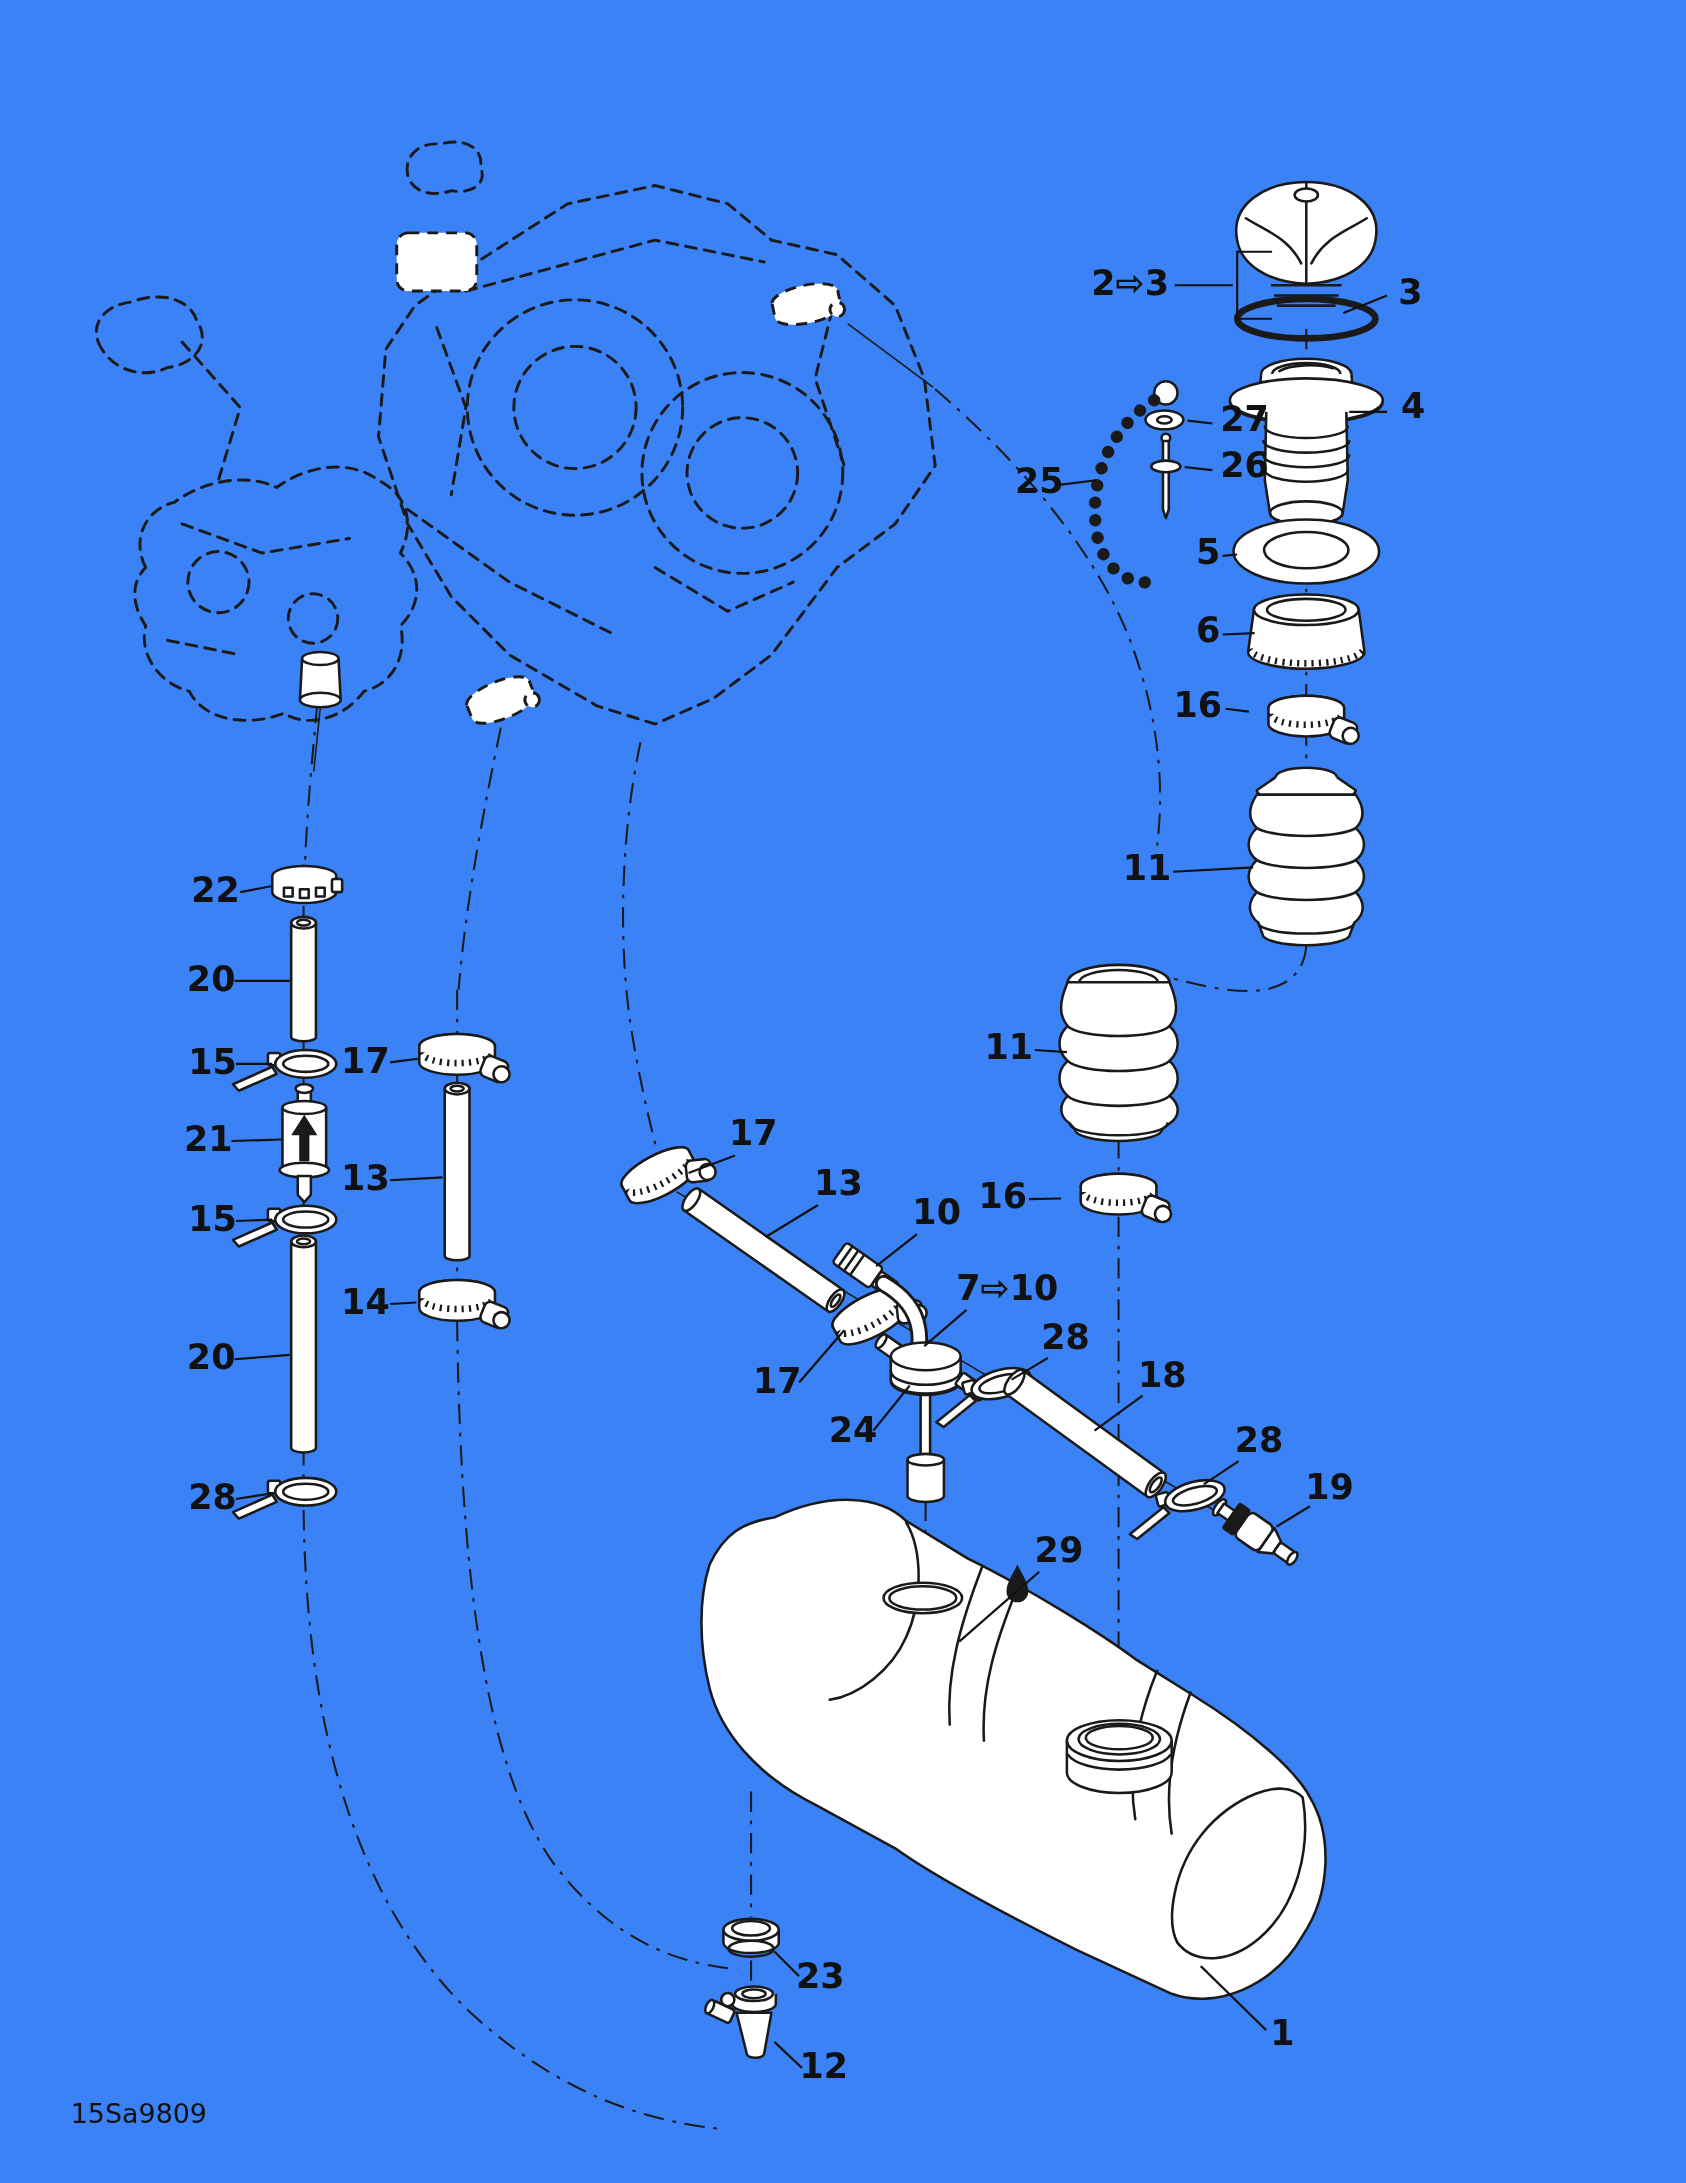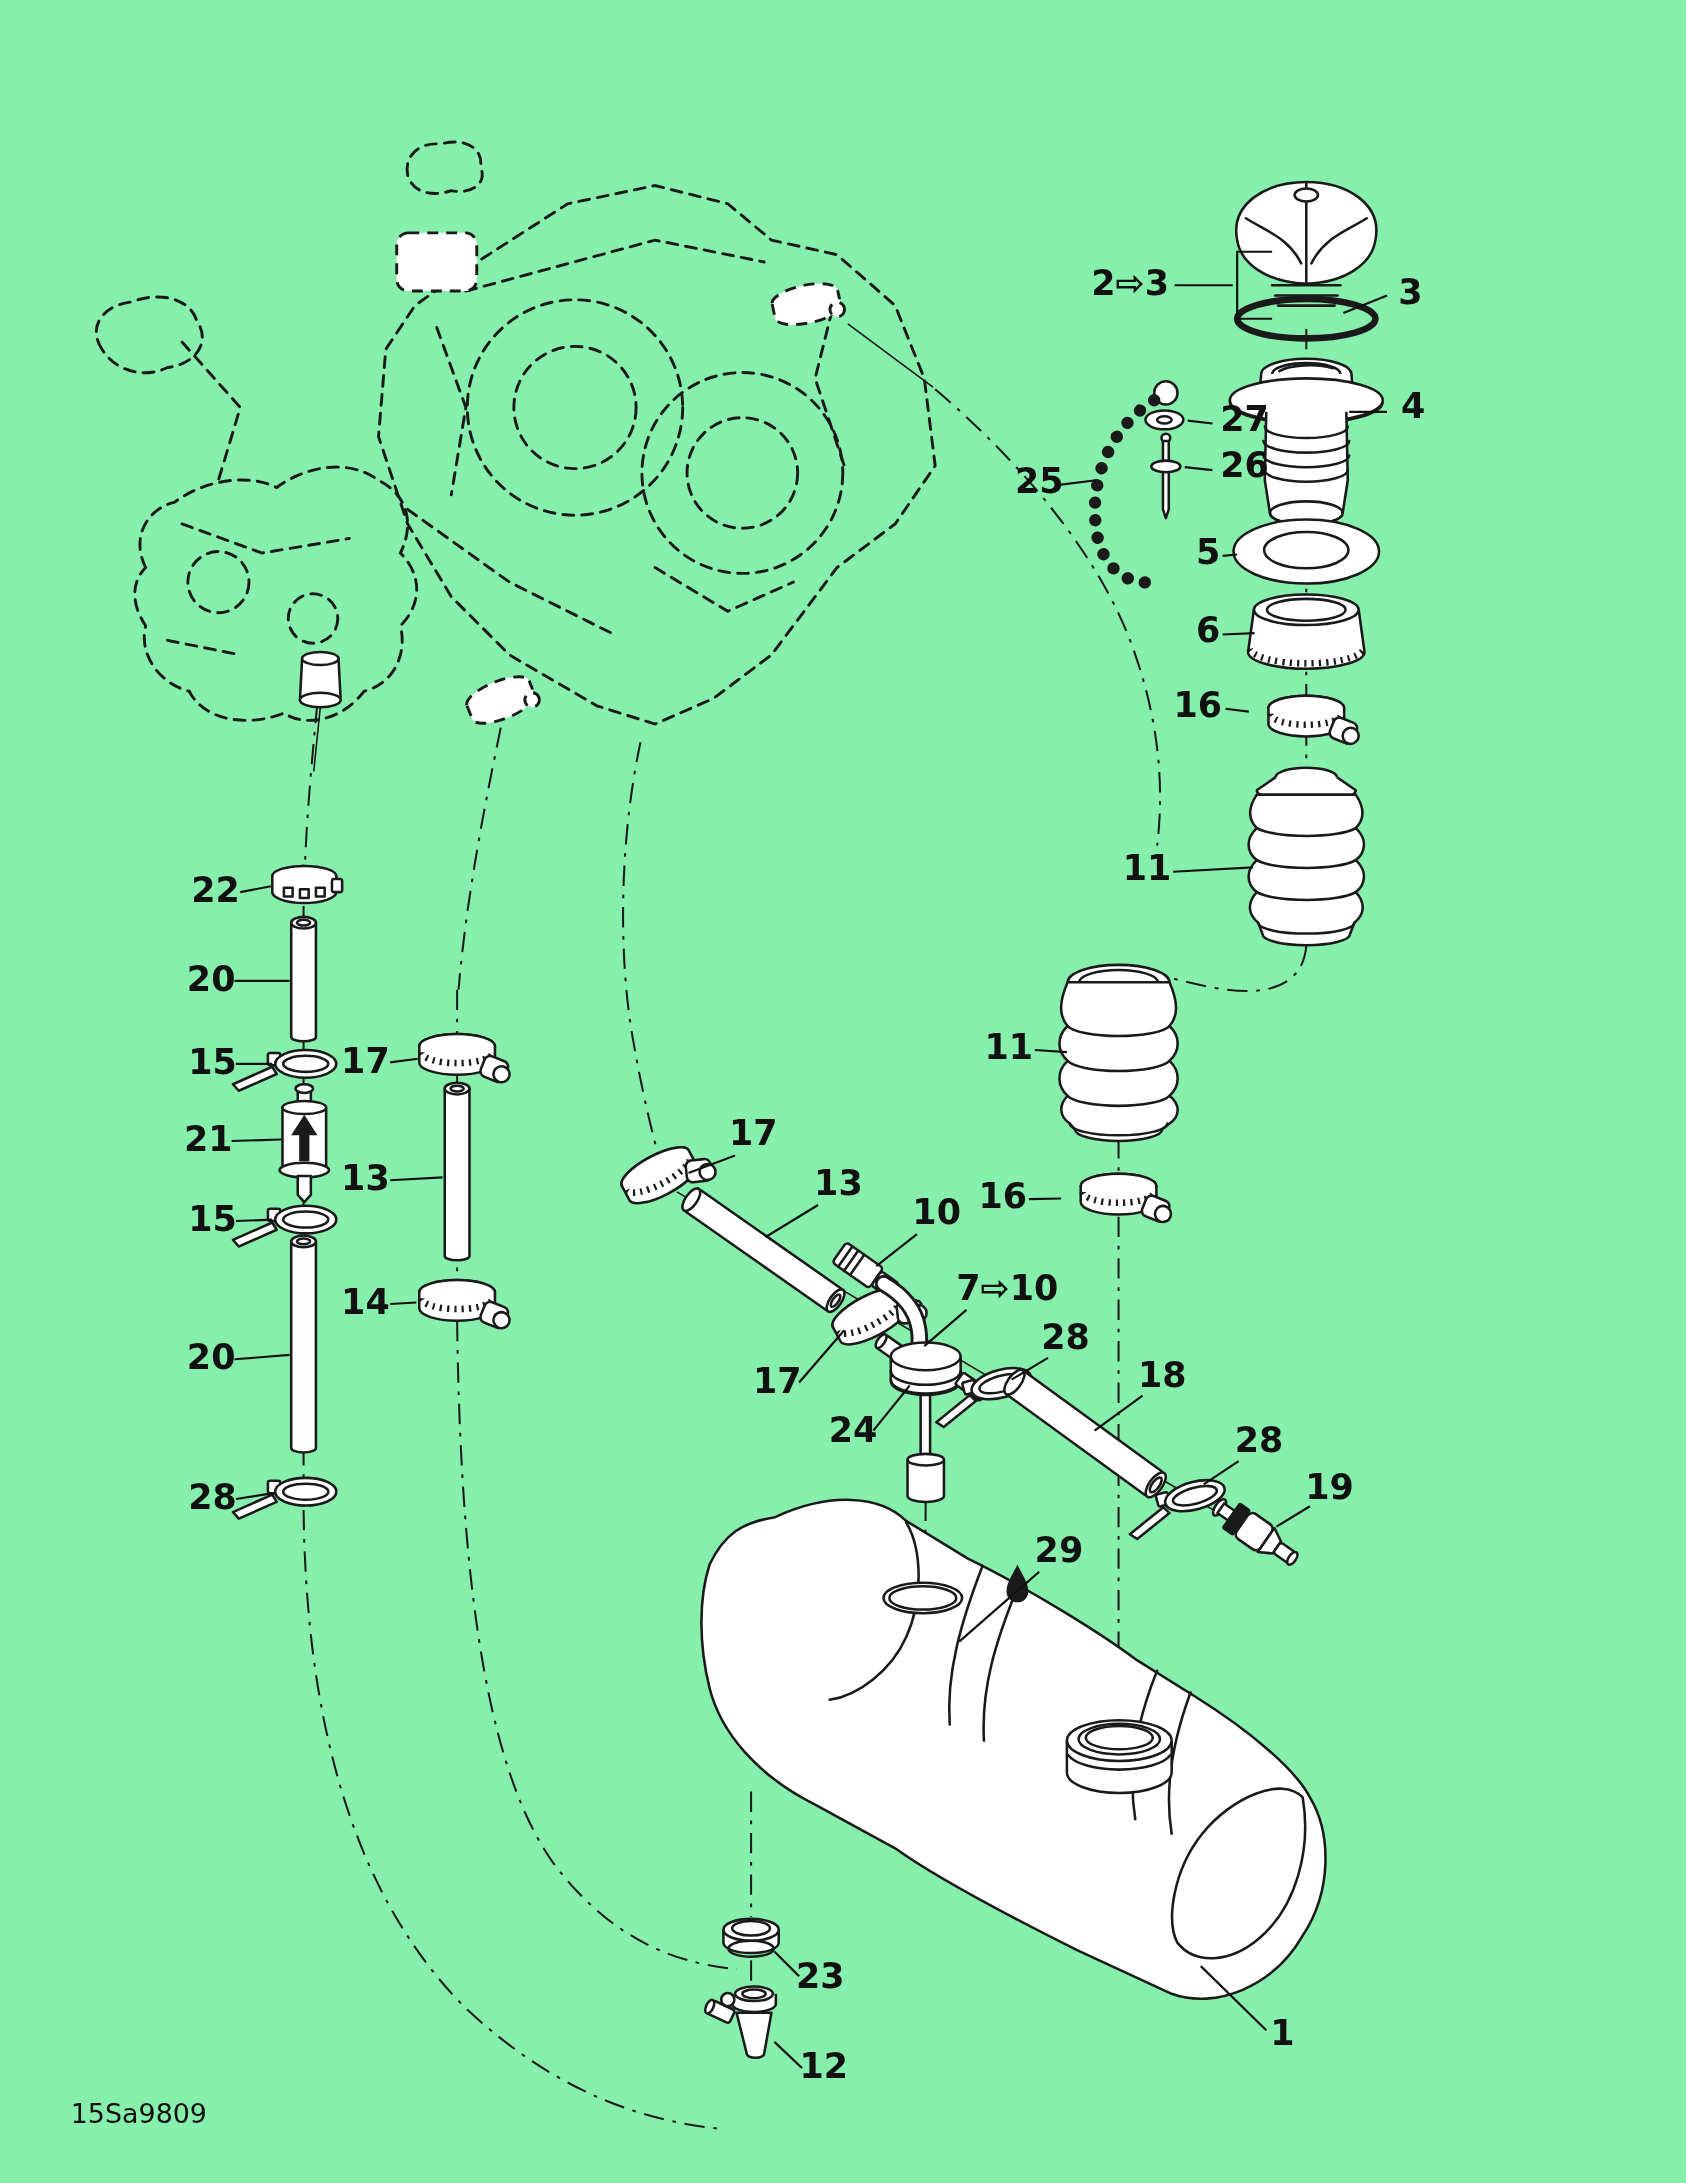--- a/index.html
+++ b/index.html
@@ -1,16 +1,16 @@
 <!DOCTYPE html>
 <html style="font-size:11.6px"><head>
 <meta charset="utf-8">
 <style>
   html,body{margin:0;padding:0;background:#ffffff;}
-  .stage{position:relative;width:1687px;height:2183px;background:#86efac;overflow:hidden;
+  .stage{position:relative;width:1687px;height:2183px;background:#3b82f6;overflow:hidden;
          font-family:"DejaVu Sans","Liberation Sans",sans-serif;}
   svg{display:block}
   .ln{fill:none;stroke:#1a1a1a;stroke-width:3.5;stroke-linecap:round;stroke-linejoin:round;}
   .lnw{fill:#ffffff;stroke:#1a1a1a;stroke-width:3.5;stroke-linejoin:round;}
   .thin{fill:none;stroke:#1a1a1a;stroke-width:2.2;}
   .dash{fill:none;stroke:#1a1a1a;stroke-width:4;stroke-dasharray:15 11;stroke-linecap:round;}
   .dashw{fill:#ffffff;stroke:#1a1a1a;stroke-width:4;stroke-dasharray:15 11;}
   .dashdot{fill:none;stroke:#1a1a1a;stroke-width:2.8;stroke-dasharray:28 12 5 12;}
   .leader{fill:none;stroke:#111111;stroke-width:3;}
   .blk{fill:#1a1a1a;stroke:none;}

